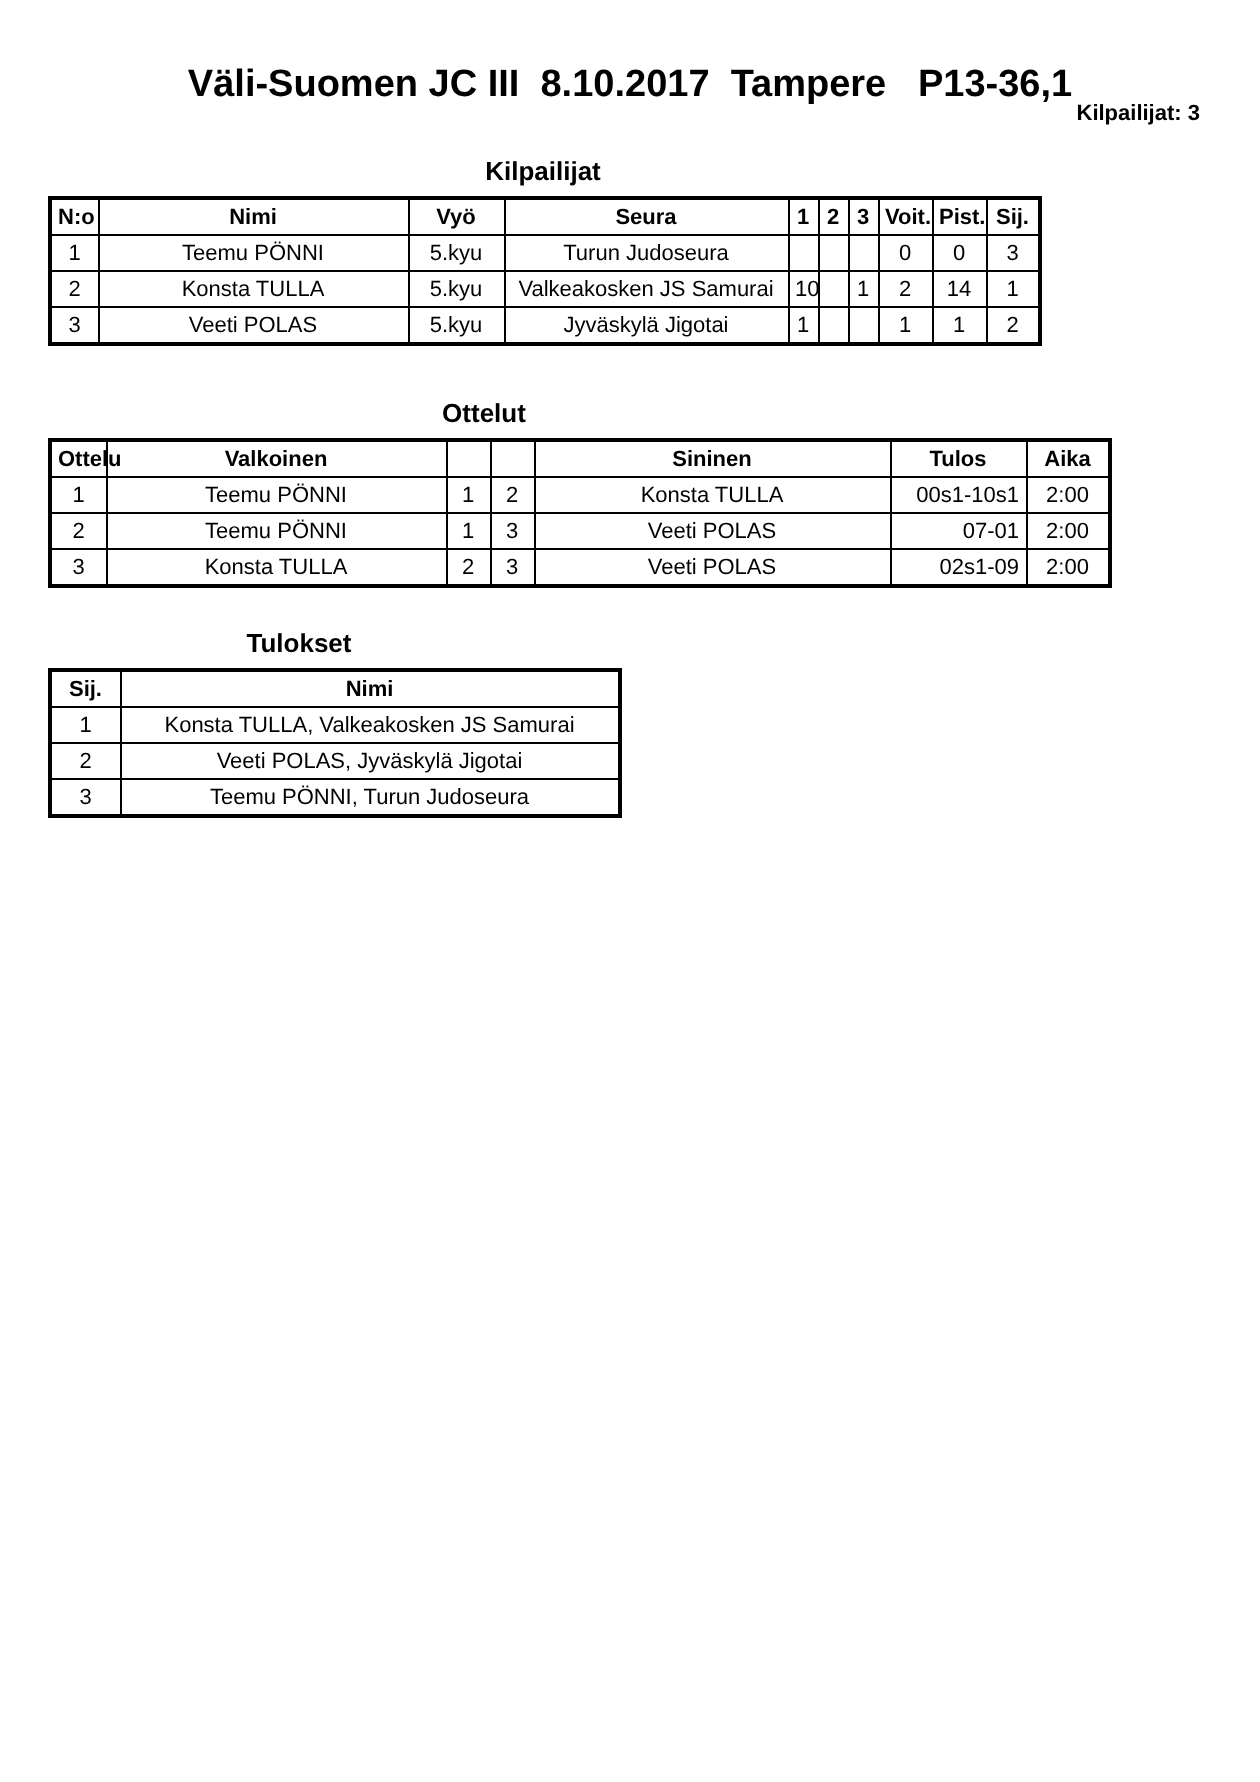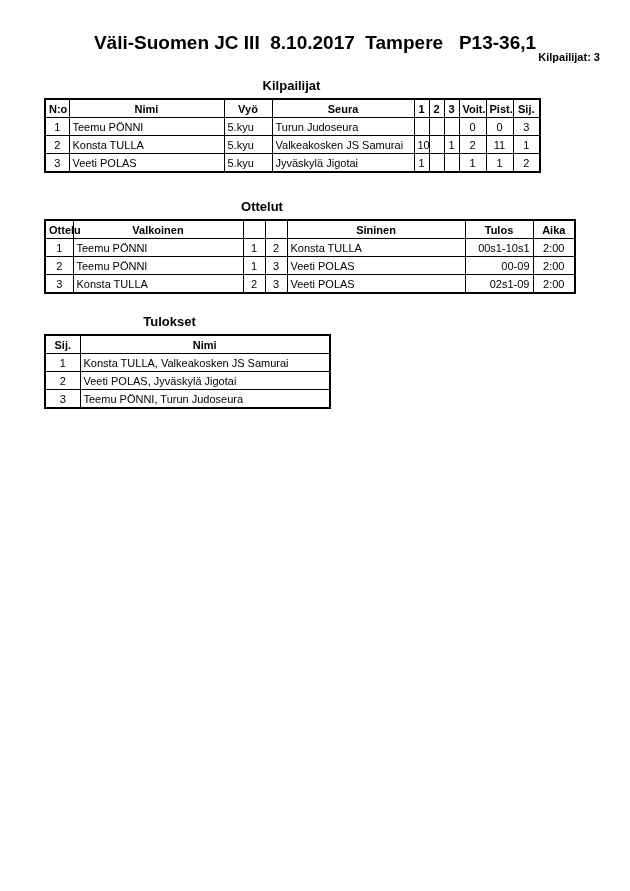--- a/index.html
+++ b/index.html
@@ -22,21 +22,21 @@
     white-space: pre;
   }
   .competitors-count {
     position: absolute;
     top: 51px;
     right: 30px;
     font-size: 11px;
     font-weight: bold;
   }
   .section {
-    margin-left: 44px;
+    margin-left: 24px;
   }
   .section-heading {
     text-align: center;
     font-size: 13px;
     font-weight: bold;
   }
   .sec-kilpailijat { width: 495px; margin-top: 24px; }
   .sec-ottelut    { width: 436px; margin-top: 26px; }
   .sec-tulokset   { width: 251px; margin-top: 20px; }
 
@@ -56,21 +56,21 @@
     overflow: hidden;
     vertical-align: middle;
   }
   th {
     font-weight: bold;
     text-align: center;
     overflow: visible;
   }
   th.al { text-align: left; }
   td.c { text-align: center; }
-  td.l { text-align: left; }
+  td.l { text-align: center; }
   td.r { text-align: right; }
   .t-kilpailijat { width: 495px; }
   .t-ottelut    { width: 530px; }
   .t-tulokset   { width: 285px; }
 </style>
 </head>
 <body>
 
 <div class="page-title">Väli-Suomen JC III  8.10.2017  Tampere   P13-36,1</div>
 <div class="competitors-count">Kilpailijat: 3</div>
@@ -119,21 +119,21 @@
       </tr>
       <tr>
         <td class="c">2</td>
         <td class="l">Konsta TULLA</td>
         <td class="l">5.kyu</td>
         <td class="l">Valkeakosken JS Samurai</td>
         <td class="c">10</td>
         <td class="c"></td>
         <td class="c">1</td>
         <td class="c">2</td>
-        <td class="c">11</td>
+        <td class="c">14</td>
         <td class="c">1</td>
       </tr>
       <tr>
         <td class="c">3</td>
         <td class="l">Veeti POLAS</td>
         <td class="l">5.kyu</td>
         <td class="l">Jyväskylä Jigotai</td>
         <td class="c">1</td>
         <td class="c"></td>
         <td class="c"></td>
@@ -177,21 +177,21 @@
         <td class="l">Konsta TULLA</td>
         <td class="r">00s1-10s1</td>
         <td class="c">2:00</td>
       </tr>
       <tr>
         <td class="c">2</td>
         <td class="l">Teemu PÖNNI</td>
         <td class="c">1</td>
         <td class="c">3</td>
         <td class="l">Veeti POLAS</td>
-        <td class="r">00-09</td>
+        <td class="r">07-01</td>
         <td class="c">2:00</td>
       </tr>
       <tr>
         <td class="c">3</td>
         <td class="l">Konsta TULLA</td>
         <td class="c">2</td>
         <td class="c">3</td>
         <td class="l">Veeti POLAS</td>
         <td class="r">02s1-09</td>
         <td class="c">2:00</td>

